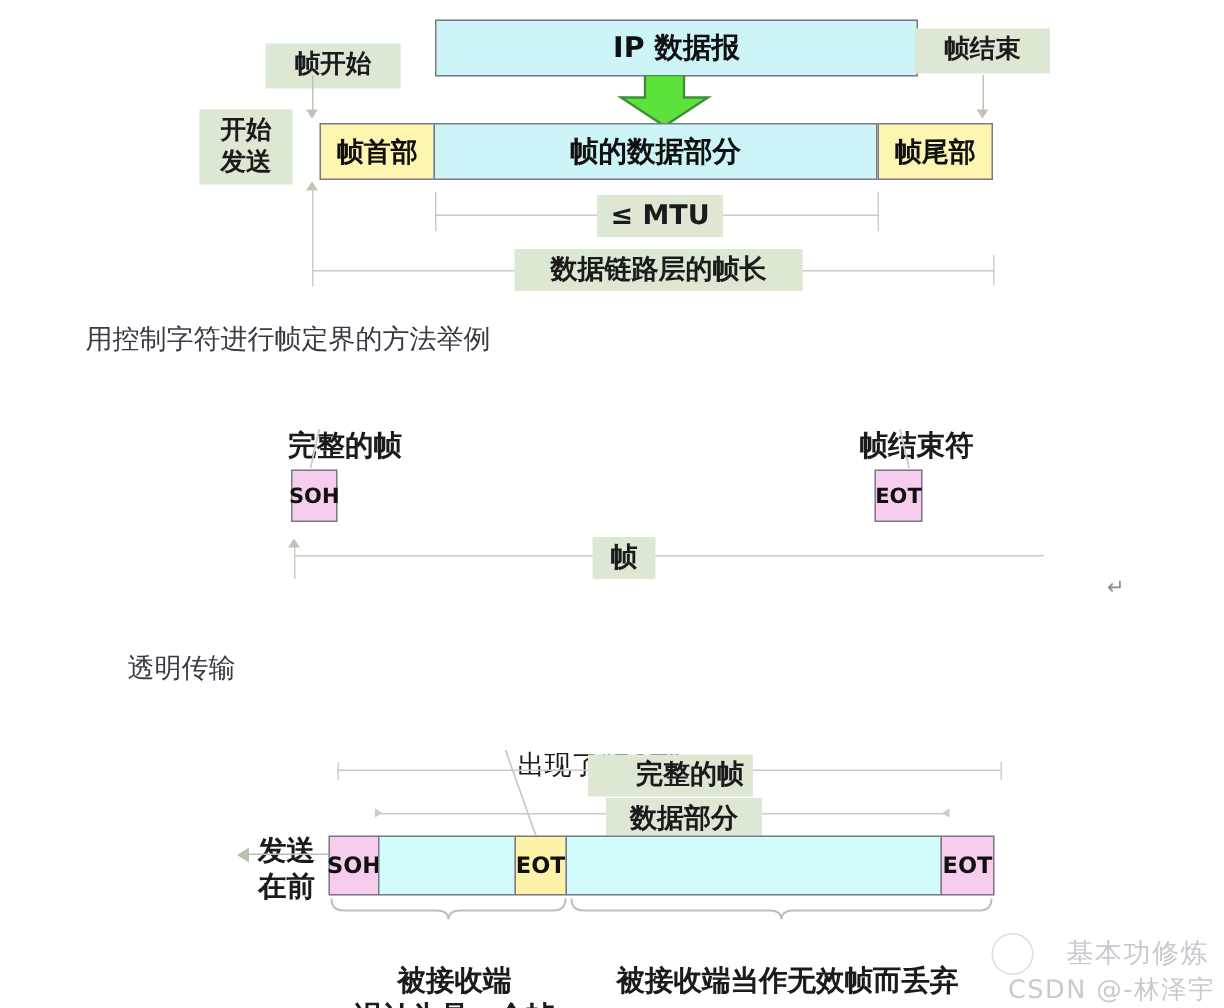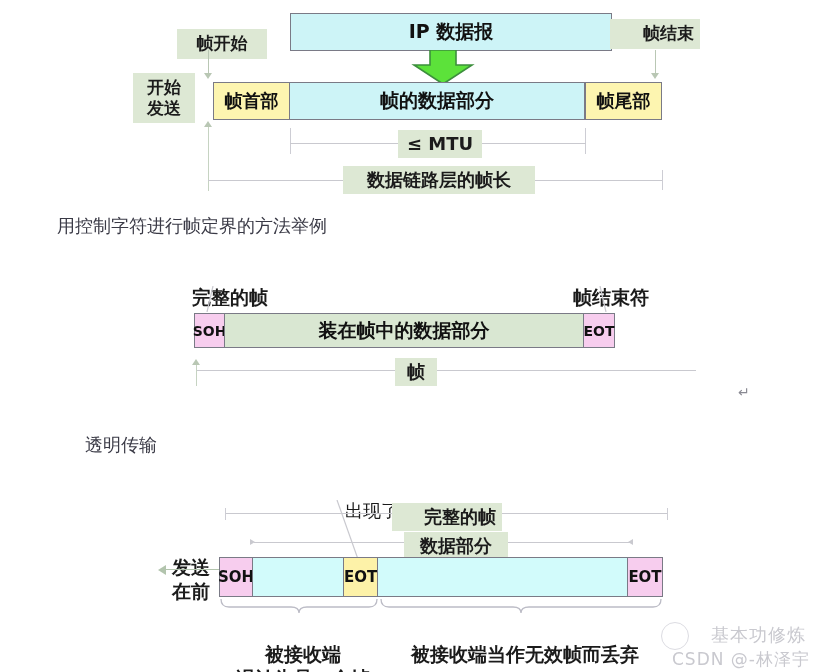--- a/index.html
+++ b/index.html
@@ -115,21 +115,21 @@
 <div class="stage">
 
   <div class="abs cell cyan" style="left:290px;top:13px;width:322px;height:38px;font-size:19px;">
     <span>IP 数据报</span>
   </div>
 
   <div class="abs glabel" style="left:177px;top:29px;width:90px;height:30px;display:flex;align-items:center;justify-content:center;">
     <span>帧开始</span>
   </div>
 
-  <div class="abs glabel" style="left:610px;top:19px;width:90px;height:30px;display:flex;align-items:center;justify-content:flex-end;">
+  <div class="abs glabel" style="left:610px;top:19px;width:90px;height:30px;display:flex;align-items:center;justify-content:center;">
     <span>帧结束</span>
   </div>
 
   <div class="abs vline" style="left:208px;top:50px;height:25px;background:#b9c7b4;"></div>
   <div class="abs arrow-down" style="left:204px;top:73px;"></div>
 
   <div class="abs vline" style="left:655px;top:50px;height:25px;background:#b9c7b4;"></div>
   <div class="abs arrow-down" style="left:651px;top:73px;"></div>
 
   <div class="abs" style="left:400px;top:50px;width:90px;height:36px;">
@@ -187,23 +187,20 @@
   </div>
   <div class="abs" style="left:596px;top:286px;width:14px;height:26px;">
     <svg width="14" height="26">
         <line x1="4" y1="0" x2="10" y2="26" stroke="#c9c9cf" stroke-width="1.2"></line>
       </svg>
   </div>
 
   <div class="abs cell pink" style="left:194px;top:313px;width:31px;height:35px;font-size:14px;">
     <span>SOH</span>
   </div>
-  <div class="abs cell green" style="left:224px;top:313px;width:360px;height:35px;font-size:19px;">
-    <span>装在帧中的数据部分</span>
-  </div>
   <div class="abs cell pink" style="left:583px;top:313px;width:32px;height:35px;font-size:14px;">
     <span>EOT</span>
   </div>
 
   <div class="abs hline" style="left:196px;top:370px;width:500px;"></div>
   <div class="abs vline" style="left:196px;top:364px;height:22px;background:#c6d3c2;"></div>
   <div class="abs arrow-up" style="left:192px;top:359px;"></div>
   <div class="abs glabel" style="left:395px;top:358px;width:42px;height:28px;display:flex;align-items:center;justify-content:center;font-size:18px;">
     <span>帧</span>
   </div>

